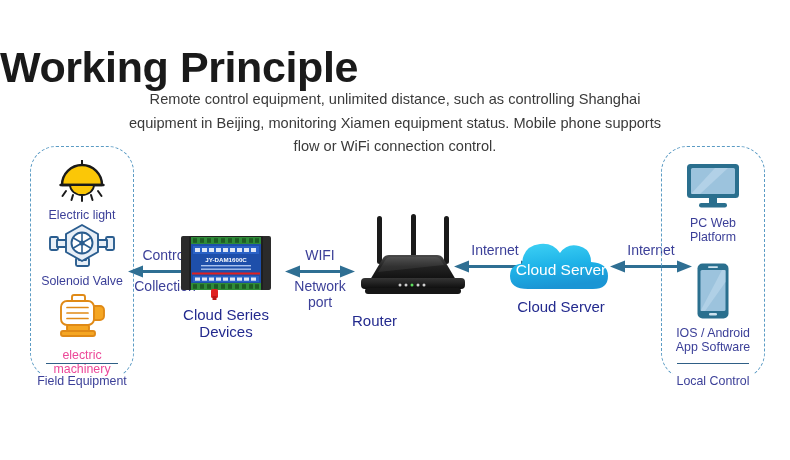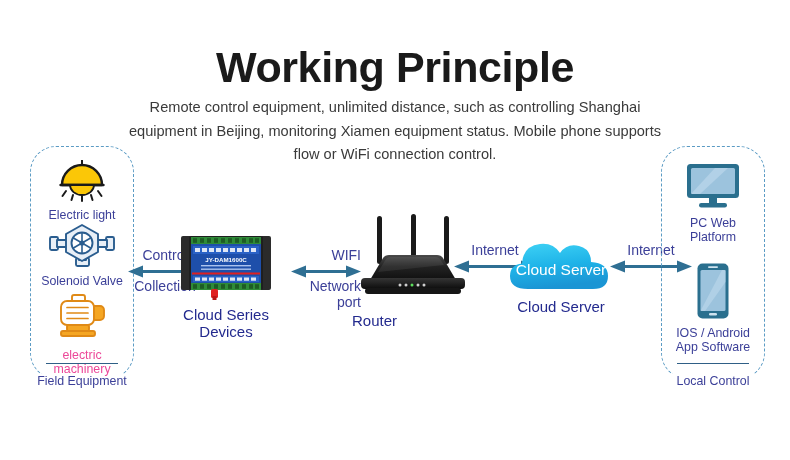--- a/index.html
+++ b/index.html
@@ -18,30 +18,30 @@
     background: #ffffff;
     overflow: hidden;
   }
 
   
   #page-title {
     position: absolute;
     top: 44px;
     left: 0;
     width: 790px;
-    text-align: center;
+    text-align: left;
     font-size: 43px;
     font-weight: 600;
     color: #1a1a1a;
     letter-spacing: -0.4px;
     line-height: 1.1;
   }
   #page-subtitle {
     position: absolute;
-    top: 96px;
+    top: 88px;
     left: 120px;
     width: 550px;
     text-align: center;
     font-size: 14.6px;
     color: #3a3a3a;
     line-height: 1.62;
   }
 
   
   .panel {
@@ -105,21 +105,21 @@
   }
   .arrow-label {
     font-size: 14px;
     color: #3b3f98;
     line-height: 1.14;
     white-space: pre-line;
   }
   .arrow-svg { display: block; margin: 1px auto; }
 
   #arrow-control  { left: 128px; top: 248px; width: 74px; }
-  #arrow-wifi     { left: 291px; top: 248px; width: 70px; text-align: right; }
+  #arrow-wifi     { left: 285px; top: 248px; width: 70px; }
   #arrow-internet-1 { left: 447px; top: 243px; width: 96px; }
   #arrow-internet-2 { left: 603px; top: 243px; width: 96px; }
 
   
   #node-device { position: absolute; left: 160px; top: 232px; width: 132px; text-align: center; }
   #node-router { position: absolute; left: 352px; top: 214px; width: 128px; text-align: left; }
   #node-cloud  { position: absolute; left: 498px; top: 234px; width: 126px; text-align: center; }
 
   .center-caption {
     font-size: 15px;

